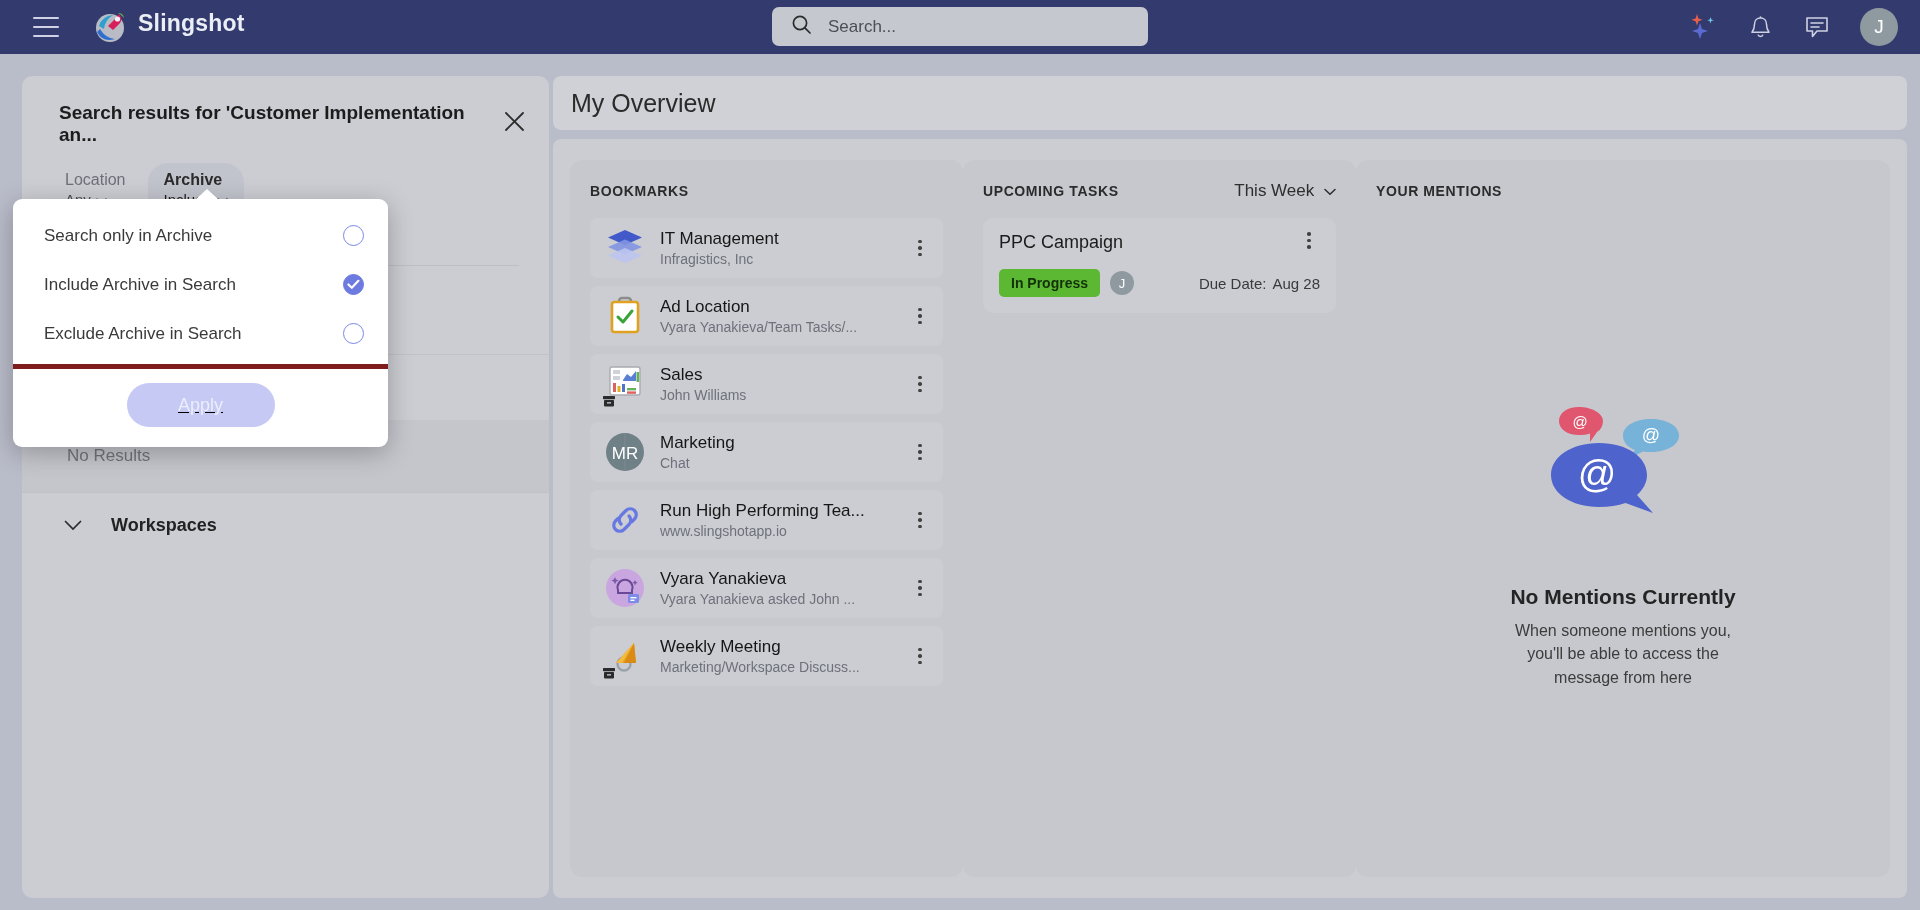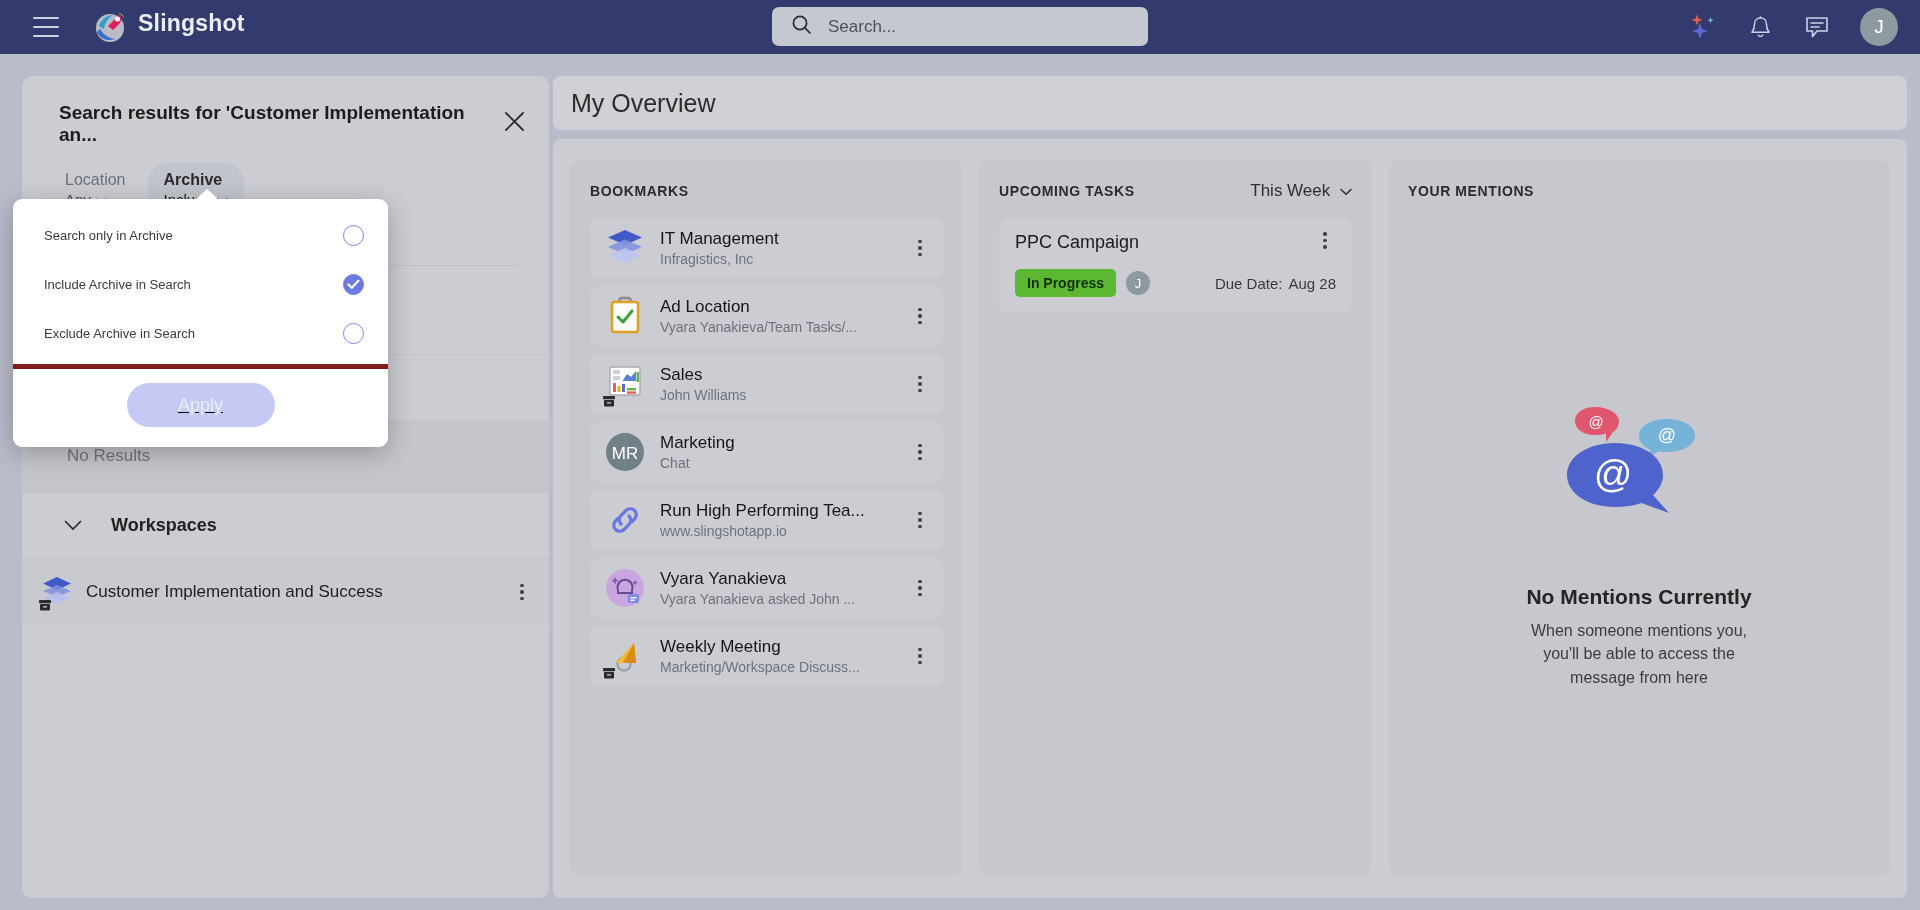--- a/index.html
+++ b/index.html
@@ -90,21 +90,21 @@
 
   
   .main { position: absolute; left: 553px; top: 76px; width: 1354px; height: 822px; }
   .overview-head {
     height: 54px; background: #cfd1d6; border-radius: 8px;
     display: flex; align-items: center; padding-left: 18px;
   }
   .overview-title { font-size: 25px; color: #2b2b2b; }
   .overview-body {
     margin-top: 9px; height: 759px; background: #cbcdd2; border-radius: 8px;
-    display: flex; gap: 16px; padding: 21px 17px;
+    display: flex; gap: 0; padding: 21px 17px;
   }
   .card { background: #c6c8cd; border-radius: 12px; padding: 18px 20px 0 20px; }
   .card-bookmarks { width: 393px; }
   .card-tasks { width: 393px; }
   .card-mentions { width: 393px; flex: 1; }
   .card-head { display: flex; align-items: center; justify-content: space-between; height: 26px; }
   .card-title { font-size: 14px; font-weight: bold; color: #2b2b2b; letter-spacing: .6px; }
   .card-select { font-size: 17px; color: #2e2e2e; cursor: pointer; }
 
   .bm-list { margin-top: 14px; display: flex; flex-direction: column; gap: 8px; }
@@ -154,21 +154,21 @@
   .dd-arrow {
     position: absolute; top: -10px; left: 182px; width: 0; height: 0;
     border-left: 12px solid transparent; border-right: 12px solid transparent;
     border-bottom: 11px solid #ffffff;
   }
   .dd-opts { padding: 12px 0 6px 0; }
   .dd-opt {
     display: flex; align-items: center; justify-content: space-between;
     padding: 14px 24px 14px 31px; cursor: pointer;
   }
-  .dd-label { font-size: 13px; color: #3a3a3a; }
+  .dd-label { font-size: 17px; color: #3a3a3a; }
   .radio {
     width: 21px; height: 21px; border-radius: 50%;
     border: 1.6px solid #7b86e8; background: #fff; flex: none;
   }
   .radio.on {
     background: #6d7ae0; border-color: #6d7ae0;
     display: flex; align-items: center; justify-content: center;
   }
   .radio.on svg { display:block; }
   .dd-foot {
@@ -297,42 +297,20 @@
 
     <div class="sp-section">
       <span>
         <svg width="18" height="11" viewBox="0 0 18 11">
             <path d="M1.5 1.5 L9 9 L16.5 1.5" fill="none" stroke="#2b2b2b" stroke-width="1.7" stroke-linecap="round"></path>
           </svg>
       </span>
       <span class="sp-section-title">Workspaces</span>
     </div>
 
-    <div class="sp-row">
-      <span style="position:relative;width:34px;height:34px;display:block">
-        <svg width="34" height="30" viewBox="0 0 34 30">
-          <path d="M17 2 L31 8.5 L17 15 L3 8.5 Z" fill="#4259c9"></path>
-          <path d="M17 10 L31 16 L17 22 L3 16 Z" fill="#7f90e0" opacity="0.85"></path>
-          <path d="M17 17 L31 23 L17 29 L3 23 Z" fill="#b6c0ef" opacity="0.85"></path>
-        </svg>
-        <span class="archive-dot">
-          <svg width="14" height="14" viewBox="0 0 14 14">
-            <rect x="1" y="2" width="12" height="3.2" rx="0.6" fill="#2b2b2b"></rect>
-            <rect x="2" y="6" width="10" height="6.4" rx="0.8" fill="#2b2b2b"></rect>
-            <rect x="5" y="8.2" width="4" height="1.3" fill="#cbcdd2"></rect>
-          </svg>
-        </span>
-      </span>
-      <span class="sp-row-label">Customer Implementation and Success</span>
-      <span class="kebab">
-          <b></b>
-          <b></b>
-          <b></b>
-        </span>
-    </div>
   </div>
 
   <div class="main">
     <div class="overview-head">
       <div class="overview-title">My Overview</div>
     </div>
 
     <div class="overview-body">
 
       <div class="card card-bookmarks">

